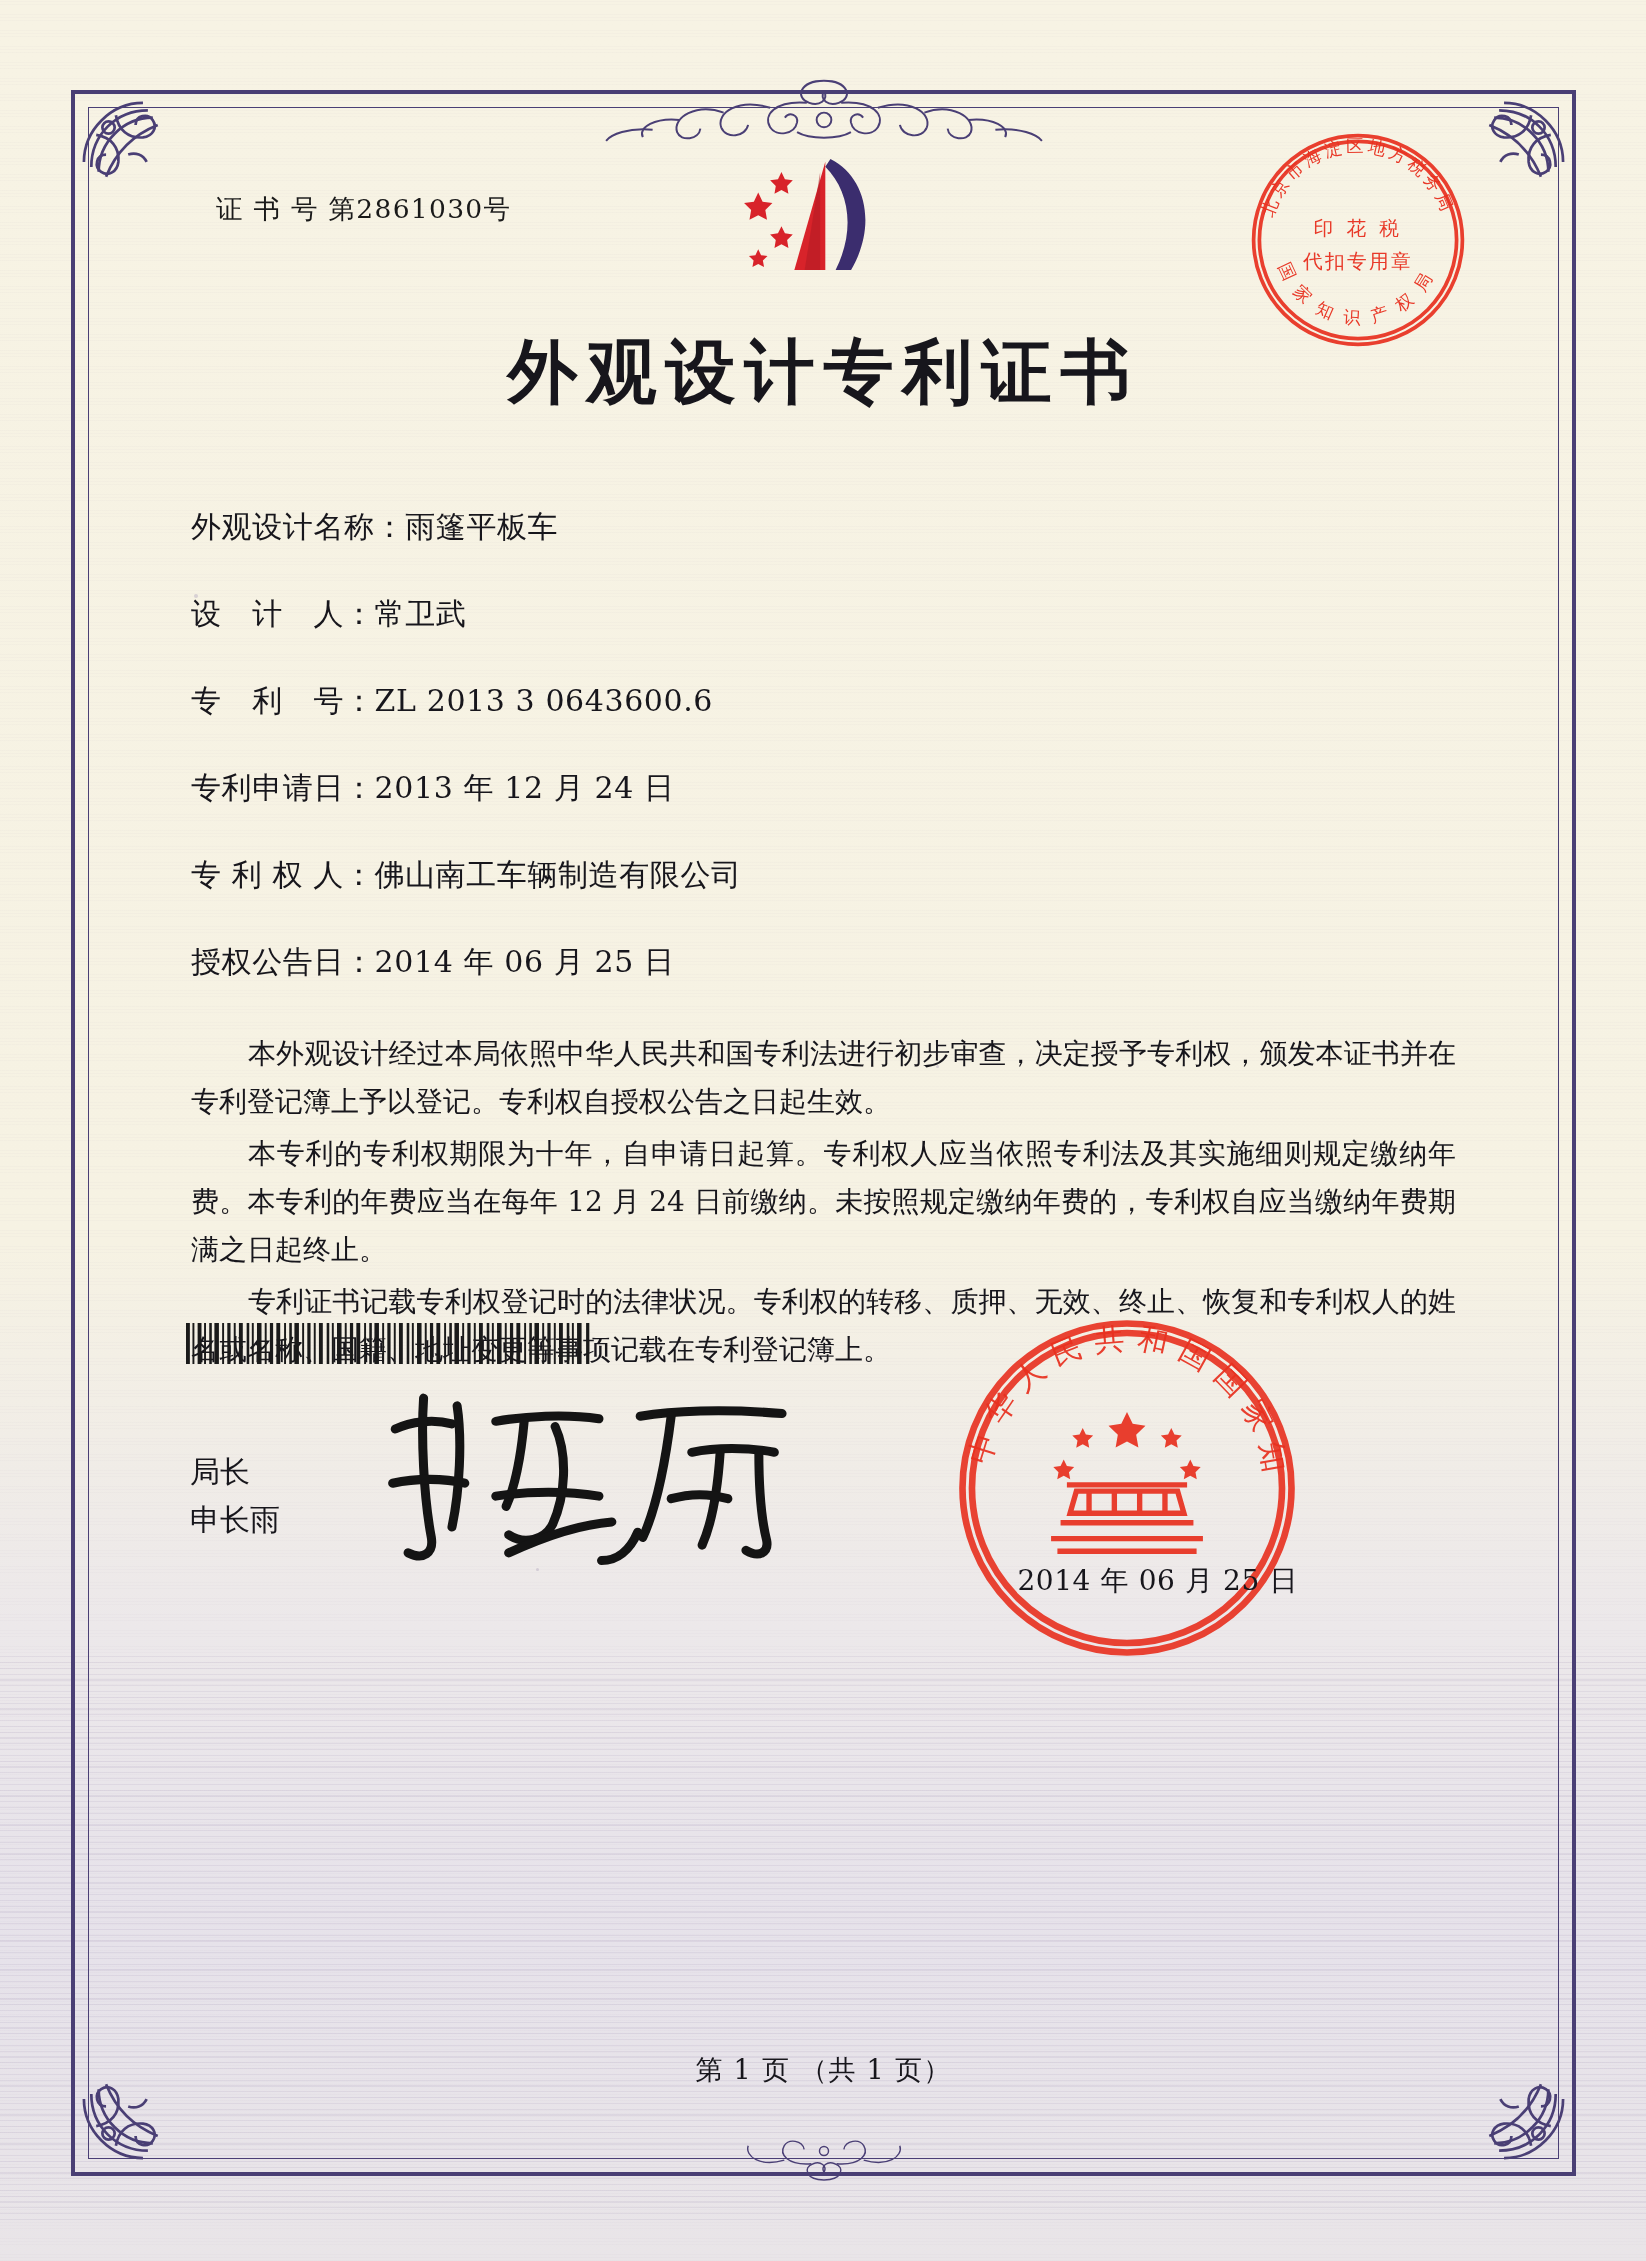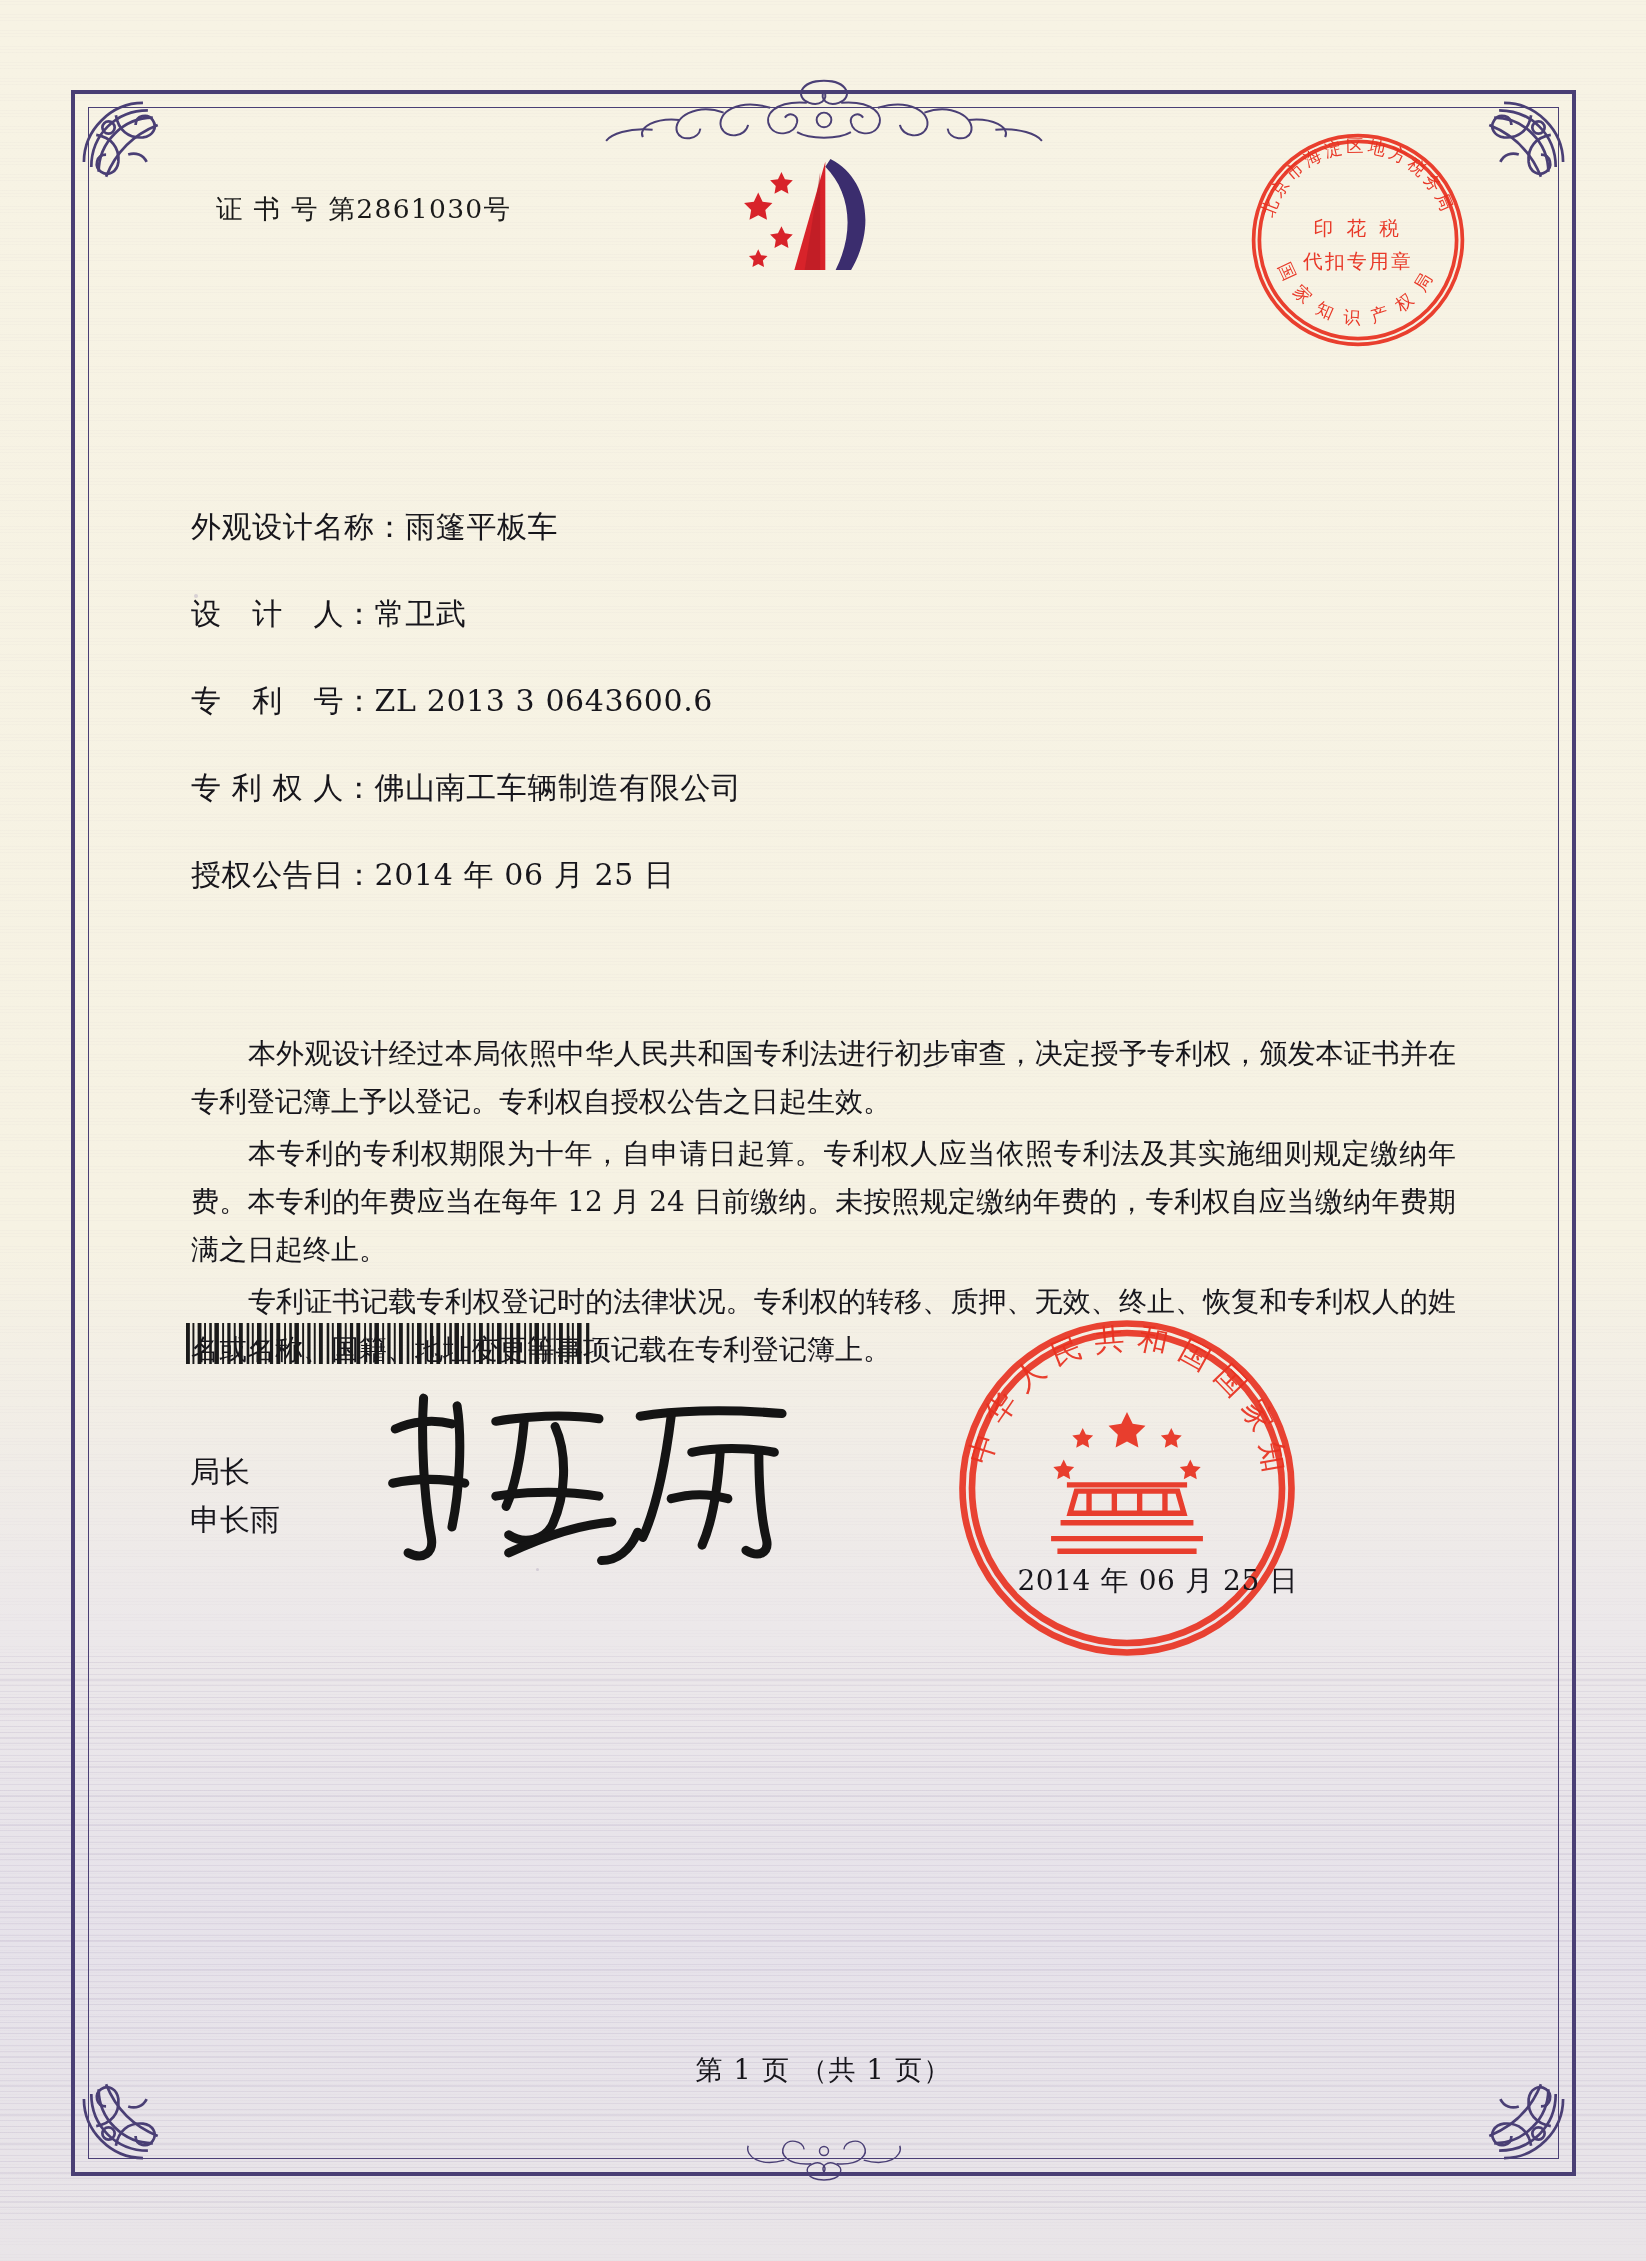--- a/index.html
+++ b/index.html
@@ -336,30 +336,34 @@
       <g fill="#e8301f" opacity="0.95" font-family="'DejaVu Serif','Liberation Serif',serif" font-size="15" letter-spacing="3">
         <text><textPath href="#taxArcTop" startOffset="8%">北京市海淀区地方税务局</textPath></text>
         <text><textPath href="#taxArcBottom" startOffset="10%">国 家 知 识 产 权 局</textPath></text>
       </g>
       <g fill="#e8301f" opacity="0.95" text-anchor="middle" font-family="'DejaVu Serif','Liberation Serif',serif">
         <text x="100" y="96" font-size="17" letter-spacing="3">印 花 税</text>
         <text x="100" y="124" font-size="17" letter-spacing="2">代扣专用章</text>
       </g>
     </svg>
 
+    <div class="title">外观设计专利证书</div>
 
     <div class="fields">
       <div class="field-row">
         <span class="field-label">外观设计名称：</span><span class="field-value">雨篷平板车</span>
       </div>
       <div class="field-row">
         <span class="field-label">设　计　人：</span><span class="field-value">常卫武</span>
       </div>
       <div class="field-row">
         <span class="field-label">专　利　号：</span><span class="field-value">ZL 2013 3 0643600.6</span>
+      </div>
+      <div class="field-row">
+        <span class="field-label">专利申请日：</span><span class="field-value">2013 年 12 月 24 日</span>
       </div>
       <div class="field-row">
         <span class="field-label">专 利 权 人：</span><span class="field-value">佛山南工车辆制造有限公司</span>
       </div>
       <div class="field-row">
         <span class="field-label">授权公告日：</span><span class="field-value">2014 年 06 月 25 日</span>
       </div>
     </div>
 
     <div class="body-text">

